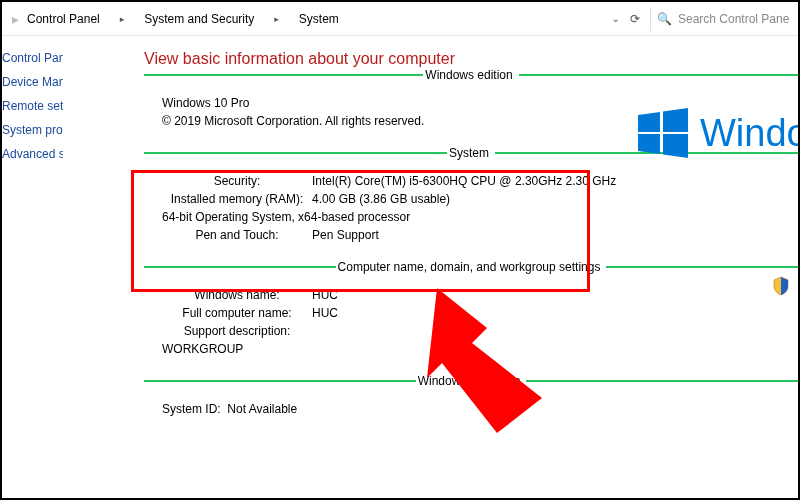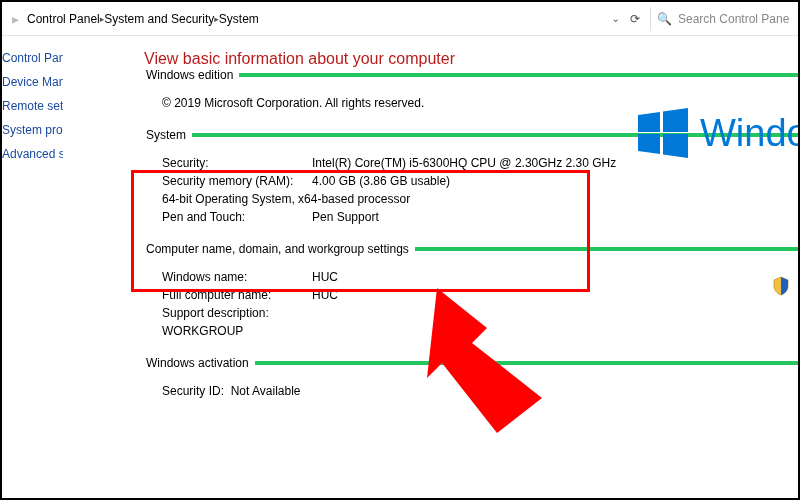--- a/index.html
+++ b/index.html
@@ -24,21 +24,21 @@
     border-bottom: 1px solid #e5e5e5;
   }
   .nav-arrow {
     color: #bbb;
     font-size: 14px;
     padding: 0 2px;
   }
   .breadcrumbs {
     display: flex;
     align-items: center;
-    gap: 0;
+    gap: 20px;
     flex: 1;
     font-size: 12px;
   }
   .breadcrumbs .sep { color: #555; font-size: 9px; }
   .crumb { cursor: default; }
   .addr-right {
     display: flex;
     align-items: center;
     gap: 10px;
   }
@@ -83,23 +83,24 @@
     padding: 14px 0 0 80px;
     position: relative;
   }
   .title {
     color: #b91c1c;
     font-size: 16px;
     margin-bottom: 0;
   }
   fieldset.section {
     border: none;
-    border-top: 4px solid #22c55e;
+    border-top: 2px solid #22c55e;
     margin: 0 0 10px 0;
     padding: 10px 0 4px 0;
+    text-align: center;
   }
   fieldset.section > legend {
     font-size: 12px;
     color: #000;
     padding-right: 6px;
   }
   .indent { padding-left: 18px; }
   .line { display: flex; gap: 0; margin: 4px 0; font-size: 12px; }
   .lbl { width: 150px; color: #000; }
   .val { color: #000; }
@@ -164,34 +165,37 @@
   </div>
 
   <div class="content">
 
     <div class="title">View basic information about your computer</div>
 
     <fieldset class="section">
       <legend>Windows edition</legend>
       <div class="indent">
         <div class="line">
+            <span class="val">Windows 10 Pro</span>
+          </div>
+        <div class="line">
             <span class="val">© 2019 Microsoft Corporation. All rights reserved.</span>
           </div>
       </div>
     </fieldset>
 
     <fieldset class="section">
       <legend>System</legend>
       <div class="indent">
         <div class="line">
           <span class="lbl">Security:</span>
           <span class="val">Intel(R) Core(TM) i5-6300HQ CPU @ 2.30GHz   2.30 GHz</span>
         </div>
         <div class="line">
-          <span class="lbl">Security memory (RAM):</span>
+          <span class="lbl">Installed memory (RAM):</span>
           <span class="val">4.00 GB (3.86 GB usable)</span>
         </div>
         <div class="line">
           <span class="val">64-bit Operating System, x64-based processor</span>
         </div>
         <div class="line">
           <span class="lbl">Pen and Touch:</span>
           <span class="val">Pen Support</span>
         </div>
       </div>
@@ -215,21 +219,21 @@
         <div class="line">
           <span class="val">WORKGROUP</span>
         </div>
       </div>
     </fieldset>
 
     <fieldset class="section">
       <legend>Windows activation</legend>
       <div class="indent">
         <div class="line">
-          <span>Security ID:</span>
+          <span>System ID:</span>
           <span>&nbsp;&nbsp;</span>
           <span>Not Available</span>
         </div>
       </div>
     </fieldset>
 
   </div>
 </div>
 
 <div class="winlogo">

